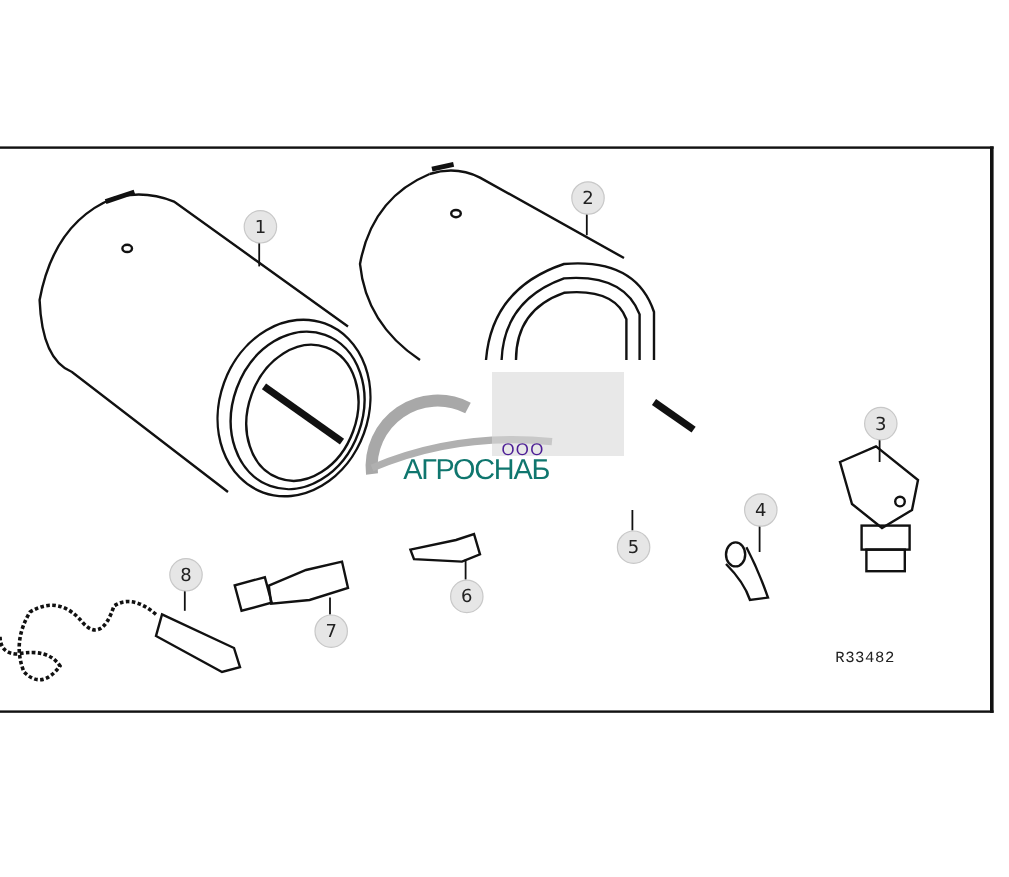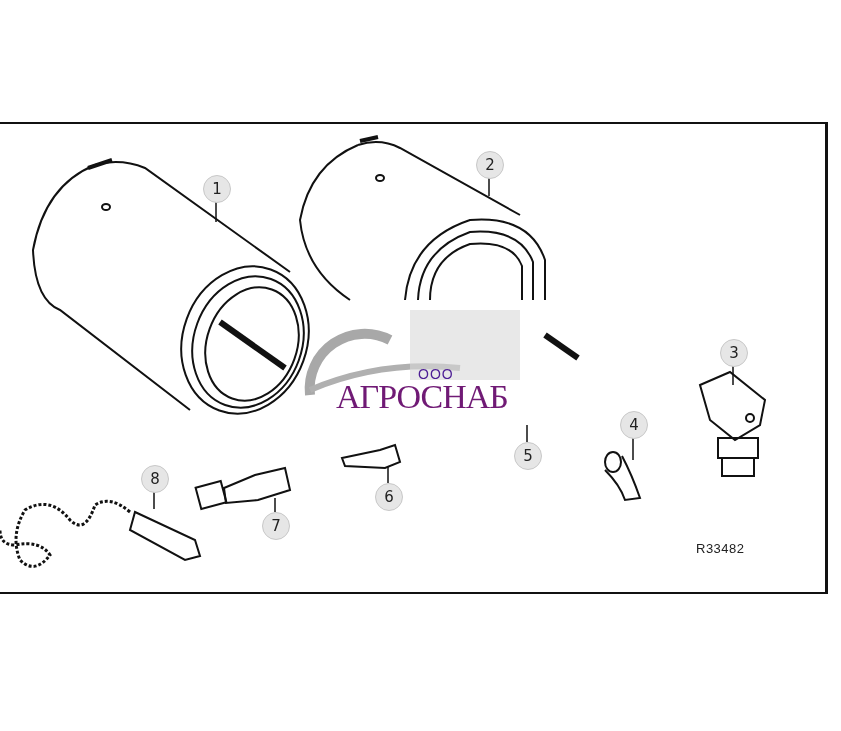--- a/index.html
+++ b/index.html
@@ -1,23 +1,23 @@
 <!DOCTYPE html>
 <html><head>
 <meta charset="utf-8">
 <style>
   html, body { margin:0; padding:0; background:#ffffff; }
   body { width:841px; height:731px; position:relative; overflow:hidden; font-family:"Liberation Sans", sans-serif; }
   .frame { position:absolute; left:0; top:122px; width:828px; height:472px; border-top:2px solid #111; border-right:3px solid #111; border-bottom:2px solid #111; box-sizing:border-box; }
   svg.drawing { position:absolute; left:0; top:0; }
   .callout { position:absolute; width:26px; height:26px; border-radius:50%; background:#e6e6e6; border:1px solid #c8c8c8; color:#222; font-size:15px; font-family:"DejaVu Sans", sans-serif; text-align:center; line-height:26px; }
-  .refcode { position:absolute; left:696px; top:541px; font-size:13px; color:#222; font-family:Liberation Sans, sans-serif; letter-spacing:0.5px; }
+  .refcode { position:absolute; left:696px; top:541px; font-size:13px; color:#222; font-family:Liberation Mono, monospace; letter-spacing:0.5px; }
   .wm { position:absolute; left:300px; top:300px; width:250px; height:130px; }
   .wm-ooo { position:absolute; left:418px; top:366px; font-size:14px; color:#4c1d95; letter-spacing:1px; }
-  .wm-name { position:absolute; left:336px; top:378px; font-size:34px; color:#701a75; font-family:Liberation Serif, serif; letter-spacing:-1px; }
+  .wm-name { position:absolute; left:336px; top:378px; font-size:24px; color:#0f766e; font-family:Liberation Sans, sans-serif; letter-spacing:-1px; }
 </style>
 </head>
 <body>
 
 <div class="frame"></div>
 
 <svg class="drawing" width="841" height="731" fill="none" stroke="#111" stroke-width="2">
 
   <g>
     <path d="M95,165 Q45,185 33,250 Q35,300 60,310 L190,410"></path>

